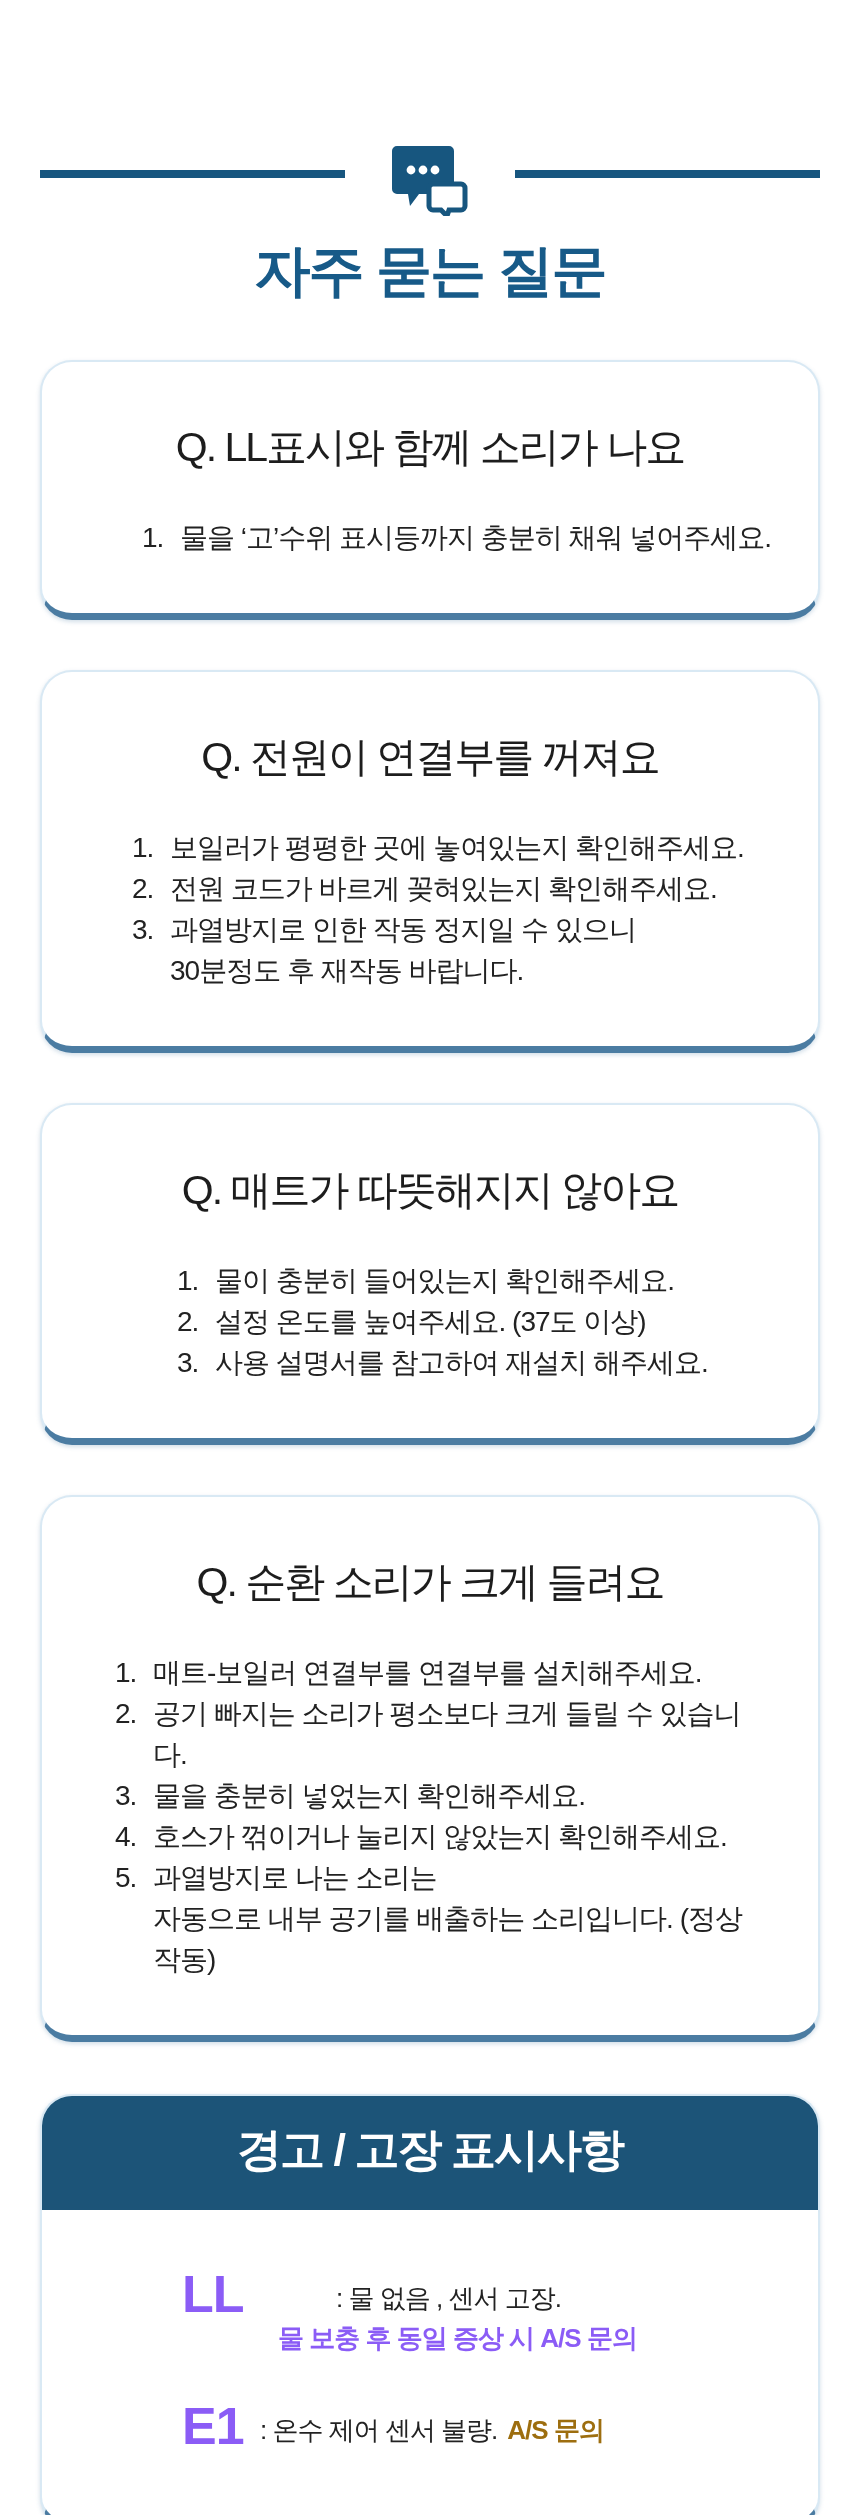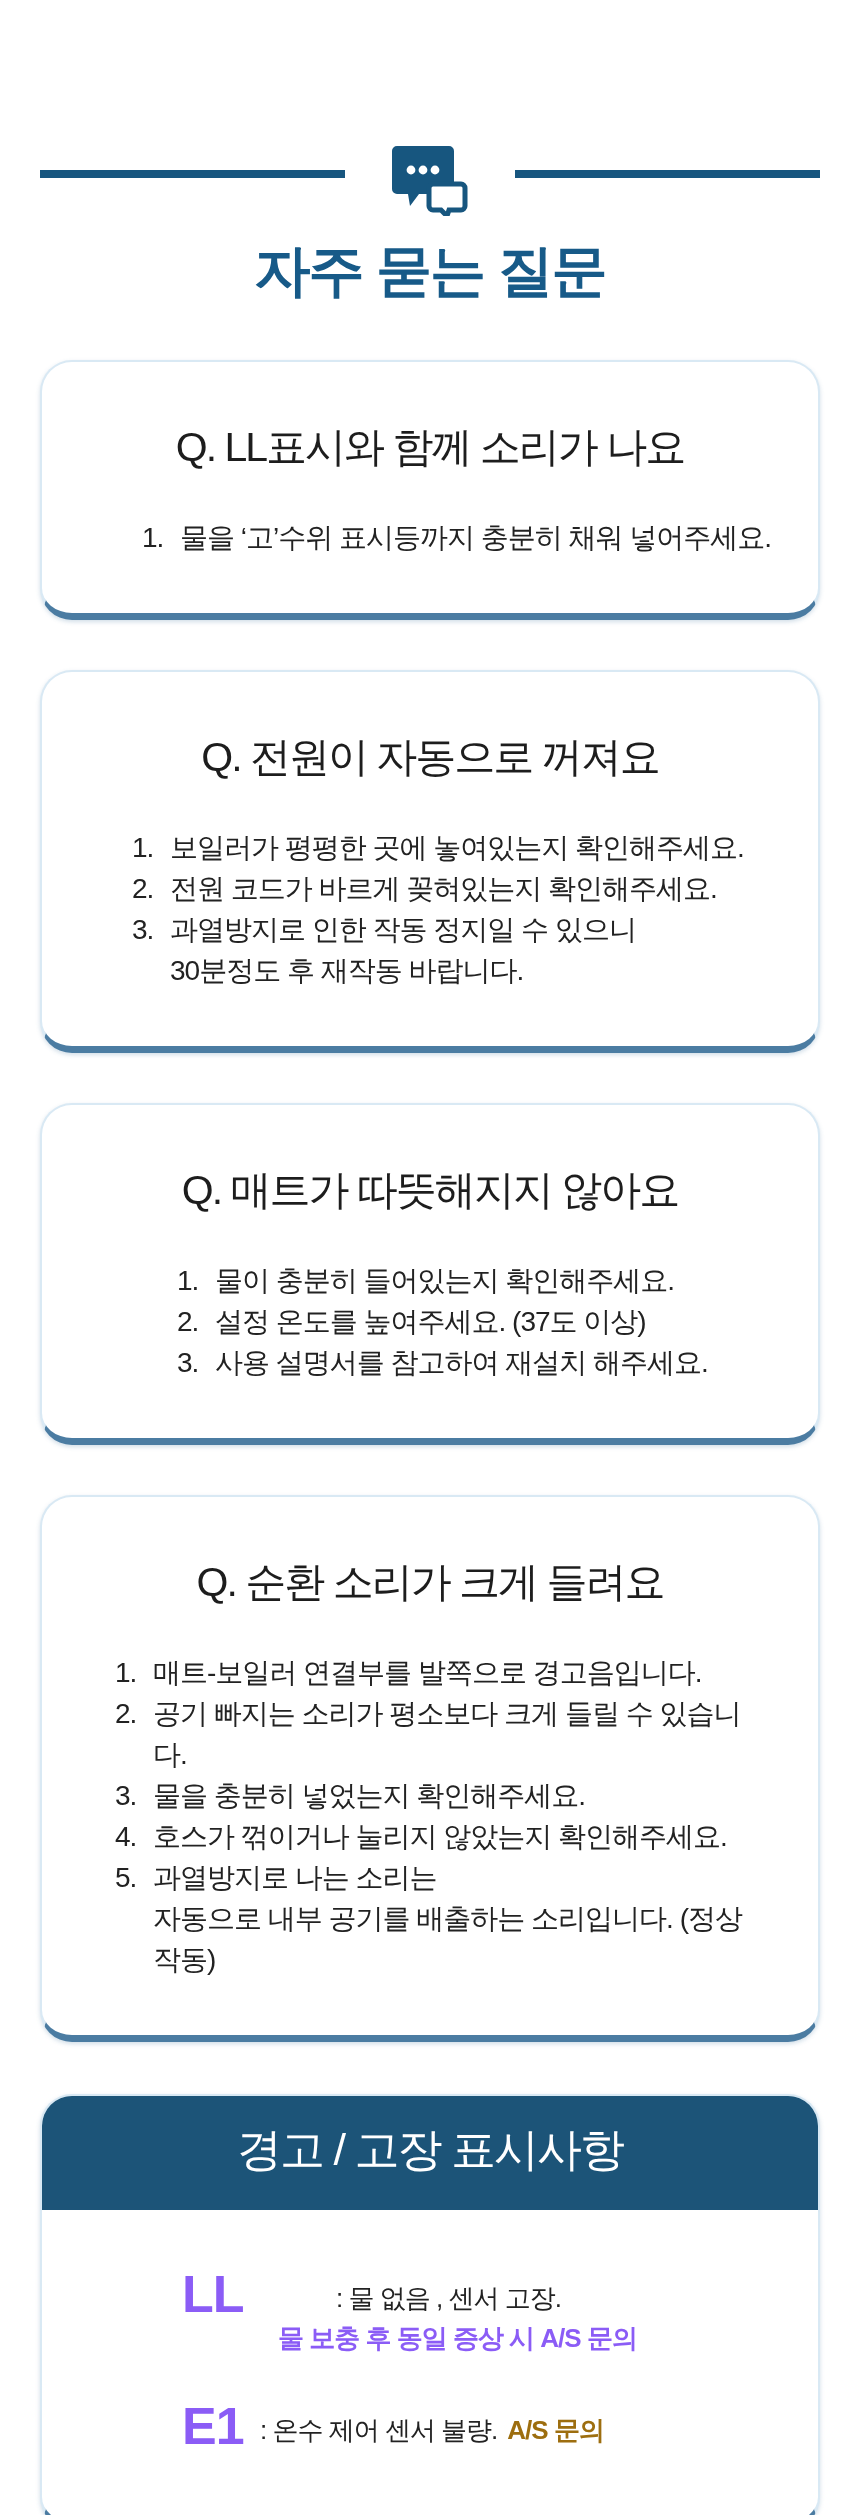--- a/index.html
+++ b/index.html
@@ -82,21 +82,21 @@
     border-bottom: 7px solid #4b7ca2;
     border-radius: 32px;
     overflow: hidden;
     box-shadow: 0 2px 4px rgba(75,124,162,0.25);
   }
   .warning-header {
     background: #1c5478;
     color: #ffffff;
     text-align: center;
     font-size: 45px;
-    font-weight: normal;
+    font-weight: bold;
     letter-spacing: -2px;
     padding: 24px 0 30px 0;
     border-radius: 26px 26px 0 0;
   }
   .warning-body { padding: 58px 40px 70px 140px; }
   .err-row { display: flex; align-items: flex-start; margin-bottom: 42px; }
   .err-row:last-child { margin-bottom: 0; }
   .err-code {
     font-size: 52px;
     font-weight: bold;
@@ -150,21 +150,21 @@
         <div class="faq-list">
           <div class="faq-item">
             <span class="faq-item-num">1.</span>
             <div class="faq-item-lines">
               <div class="faq-line">물을 ‘고’수위 표시등까지 충분히 채워 넣어주세요.</div>
             </div>
           </div>
         </div>
       </div>
       <div class="faq-card indent-1">
-        <div class="faq-question">Q. 전원이 자동으로 꺼져요</div>
+        <div class="faq-question">Q. 전원이 연결부를 꺼져요</div>
         <div class="faq-list">
           <div class="faq-item">
             <span class="faq-item-num">1.</span>
             <div class="faq-item-lines">
               <div class="faq-line">보일러가 평평한 곳에 놓여있는지 확인해주세요.</div>
             </div>
           </div>
           <div class="faq-item">
             <span class="faq-item-num">2.</span>
             <div class="faq-item-lines">
@@ -202,21 +202,21 @@
             </div>
           </div>
         </div>
       </div>
       <div class="faq-card indent-3">
         <div class="faq-question">Q. 순환 소리가 크게 들려요</div>
         <div class="faq-list">
           <div class="faq-item">
             <span class="faq-item-num">1.</span>
             <div class="faq-item-lines">
-              <div class="faq-line">매트-보일러 연결부를 발쪽으로 경고음입니다.</div>
+              <div class="faq-line">매트-보일러 연결부를 연결부를 설치해주세요.</div>
             </div>
           </div>
           <div class="faq-item">
             <span class="faq-item-num">2.</span>
             <div class="faq-item-lines">
               <div class="faq-line">공기 빠지는 소리가 평소보다 크게 들릴 수 있습니다.</div>
             </div>
           </div>
           <div class="faq-item">
             <span class="faq-item-num">3.</span>

